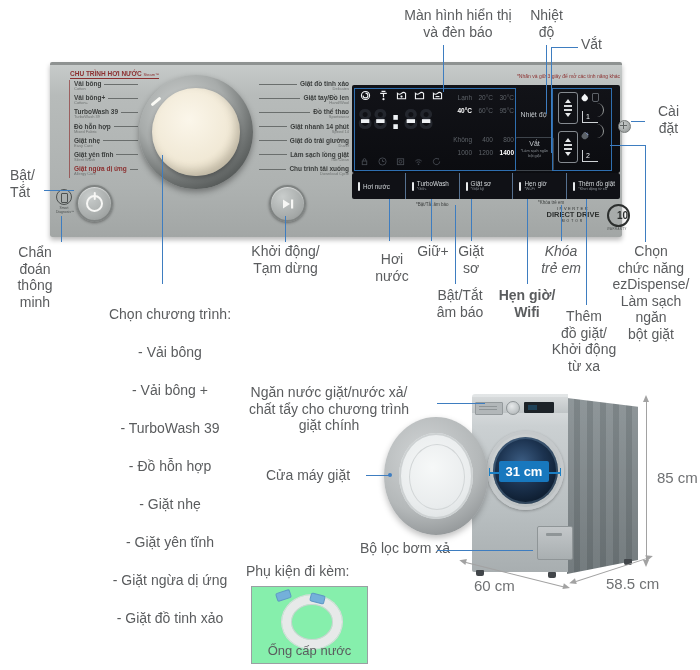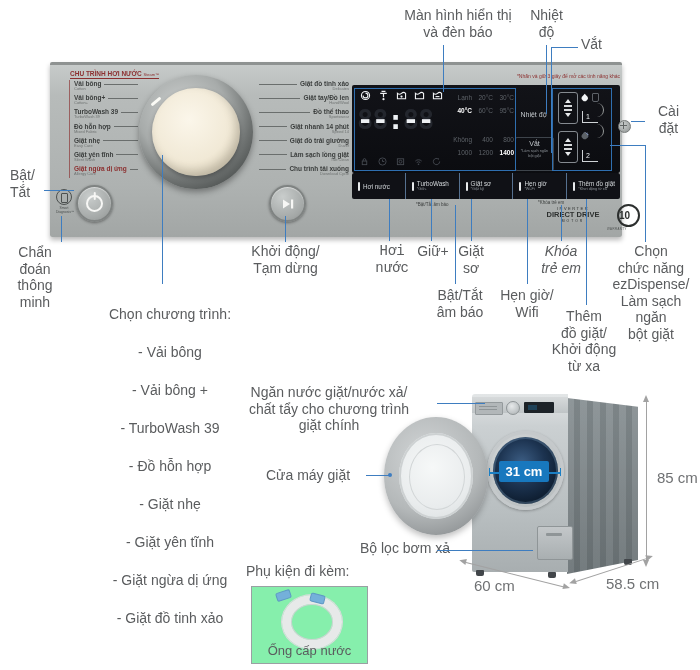--- a/index.html
+++ b/index.html
@@ -75,21 +75,21 @@
   .tcell{flex:1;display:flex;align-items:center;gap:3px;padding-left:6px;overflow:hidden;}
   .tcell + .tcell{border-left:1px solid rgba(110,145,185,.75);}
   .led{width:2px;height:9px;background:#e8eaec;border-radius:1px;flex:0 0 auto;}
   .tlab{color:#d4d8db;font-size:6.3px;line-height:7px;white-space:nowrap;}
   .tsub{color:#8b9197;font-size:3.8px;line-height:4.5px;white-space:nowrap;}
   .unote{position:absolute;font-size:4.5px;color:#3c3f3e;white-space:nowrap;}
   .invblk{position:absolute;left:492px;top:141px;width:62px;text-align:center;color:#2c2f2e;}
   .inv1{font-size:4px;letter-spacing:1.5px;}
   .inv2{font-size:7.5px;font-weight:bold;line-height:8px;}
   .inv3{font-size:3.4px;letter-spacing:2px;}
-  .badge{position:absolute;left:557px;top:139px;width:19px;height:19px;border:2px solid #2c2f2e;border-radius:50%;color:#2c2f2e;font-size:10px;font-weight:bold;text-align:left;line-height:19px;margin-left:10px;}
+  .badge{position:absolute;left:557px;top:139px;width:19px;height:19px;border:2px solid #2c2f2e;border-radius:50%;color:#2c2f2e;font-size:10px;font-weight:bold;text-align:right;line-height:19px;}
   .badge-sub{position:absolute;left:552px;top:162px;width:30px;text-align:center;font-size:2.8px;color:#4c504f;letter-spacing:.5px;}
   .screw{position:absolute;left:568px;top:55px;width:11px;height:11px;border-radius:50%;background:radial-gradient(circle at 40% 35%,#cbcfce,#8e9291);border:1px solid #767a79;}
   .screw::before{content:'';position:absolute;left:1px;top:4px;width:7px;height:1px;background:#5f6362;}
   .screw::after{content:'';position:absolute;left:4px;top:1px;width:1px;height:7px;background:#5f6362;}
   .bracket{position:absolute;width:7px;height:14px;border-right:1.5px solid #979b9a;border-radius:0 8px 8px 0;}
   
   .m-side{position:absolute;left:567px;top:398px;width:71px;height:176px;clip-path:polygon(0 0,100% 5%,100% 92%,0 100%);background:repeating-linear-gradient(90deg,#bcc1c3 0 7px,#a5abad 7px 13px),linear-gradient(180deg,#c2c7c9,#9da3a5);background-blend-mode:multiply;}
   .m-front{position:absolute;left:472px;top:394px;width:96px;height:178px;background:linear-gradient(180deg,#e3e6e7 0%,#cbd0d2 18%,#b9bfc1 65%,#a8aeb0 100%);border-radius:3px 0 0 2px;}
   .m-topstrip{position:absolute;left:0;top:3px;width:100%;height:16px;background:linear-gradient(180deg,#d7dadb,#bfc4c6);}
   .m-drawer{position:absolute;left:3px;top:5px;width:26px;height:11px;background:#b2b7b9;border:1px solid #949a9c;border-radius:1px;}
@@ -469,28 +469,28 @@
 <div class="lbl" style="left:646px;top:103px;width:45px;">Cài
 đặt</div>
 <div class="lbl left" style="left:10px;top:167px;">Bật/
 Tắt</div>
 <div class="lbl" style="left:6px;top:244px;width:58px;">Chẩn
 đoán
 thông
 minh</div>
 <div class="lbl" style="left:238px;top:243px;width:95px;">Khởi động/
 Tạm dừng</div>
-<div class="lbl" style="left:368px;top:243px;width:48px;font-family:Liberation Mono, monospace;">Hơi
+<div class="lbl" style="left:368px;top:251px;width:48px;">Hơi
 nước</div>
 <div class="lbl" style="left:414px;top:243px;width:38px;">Giữ+</div>
 <div class="lbl" style="left:450px;top:243px;width:42px;">Giặt
 sơ</div>
 <div class="lbl" style="left:424px;top:287px;width:72px;">Bật/Tắt
 âm báo</div>
-<div class="lbl" style="left:496px;top:287px;width:62px;">Hẹn giờ/
+<div class="lbl" style="left:496px;top:287px;width:62px;font-weight:bold;">Hẹn giờ/
 Wifi</div>
 <div class="lbl" style="left:536px;top:243px;width:50px;font-style:italic;">Khóa
 trẻ em</div>
 <div class="lbl" style="left:544px;top:308px;width:80px;">Thêm
 đồ giặt/
 Khởi động
 từ xa</div>
 <div class="lbl" style="left:606px;top:243px;width:90px;">Chọn
 chức năng
 ezDispense/

